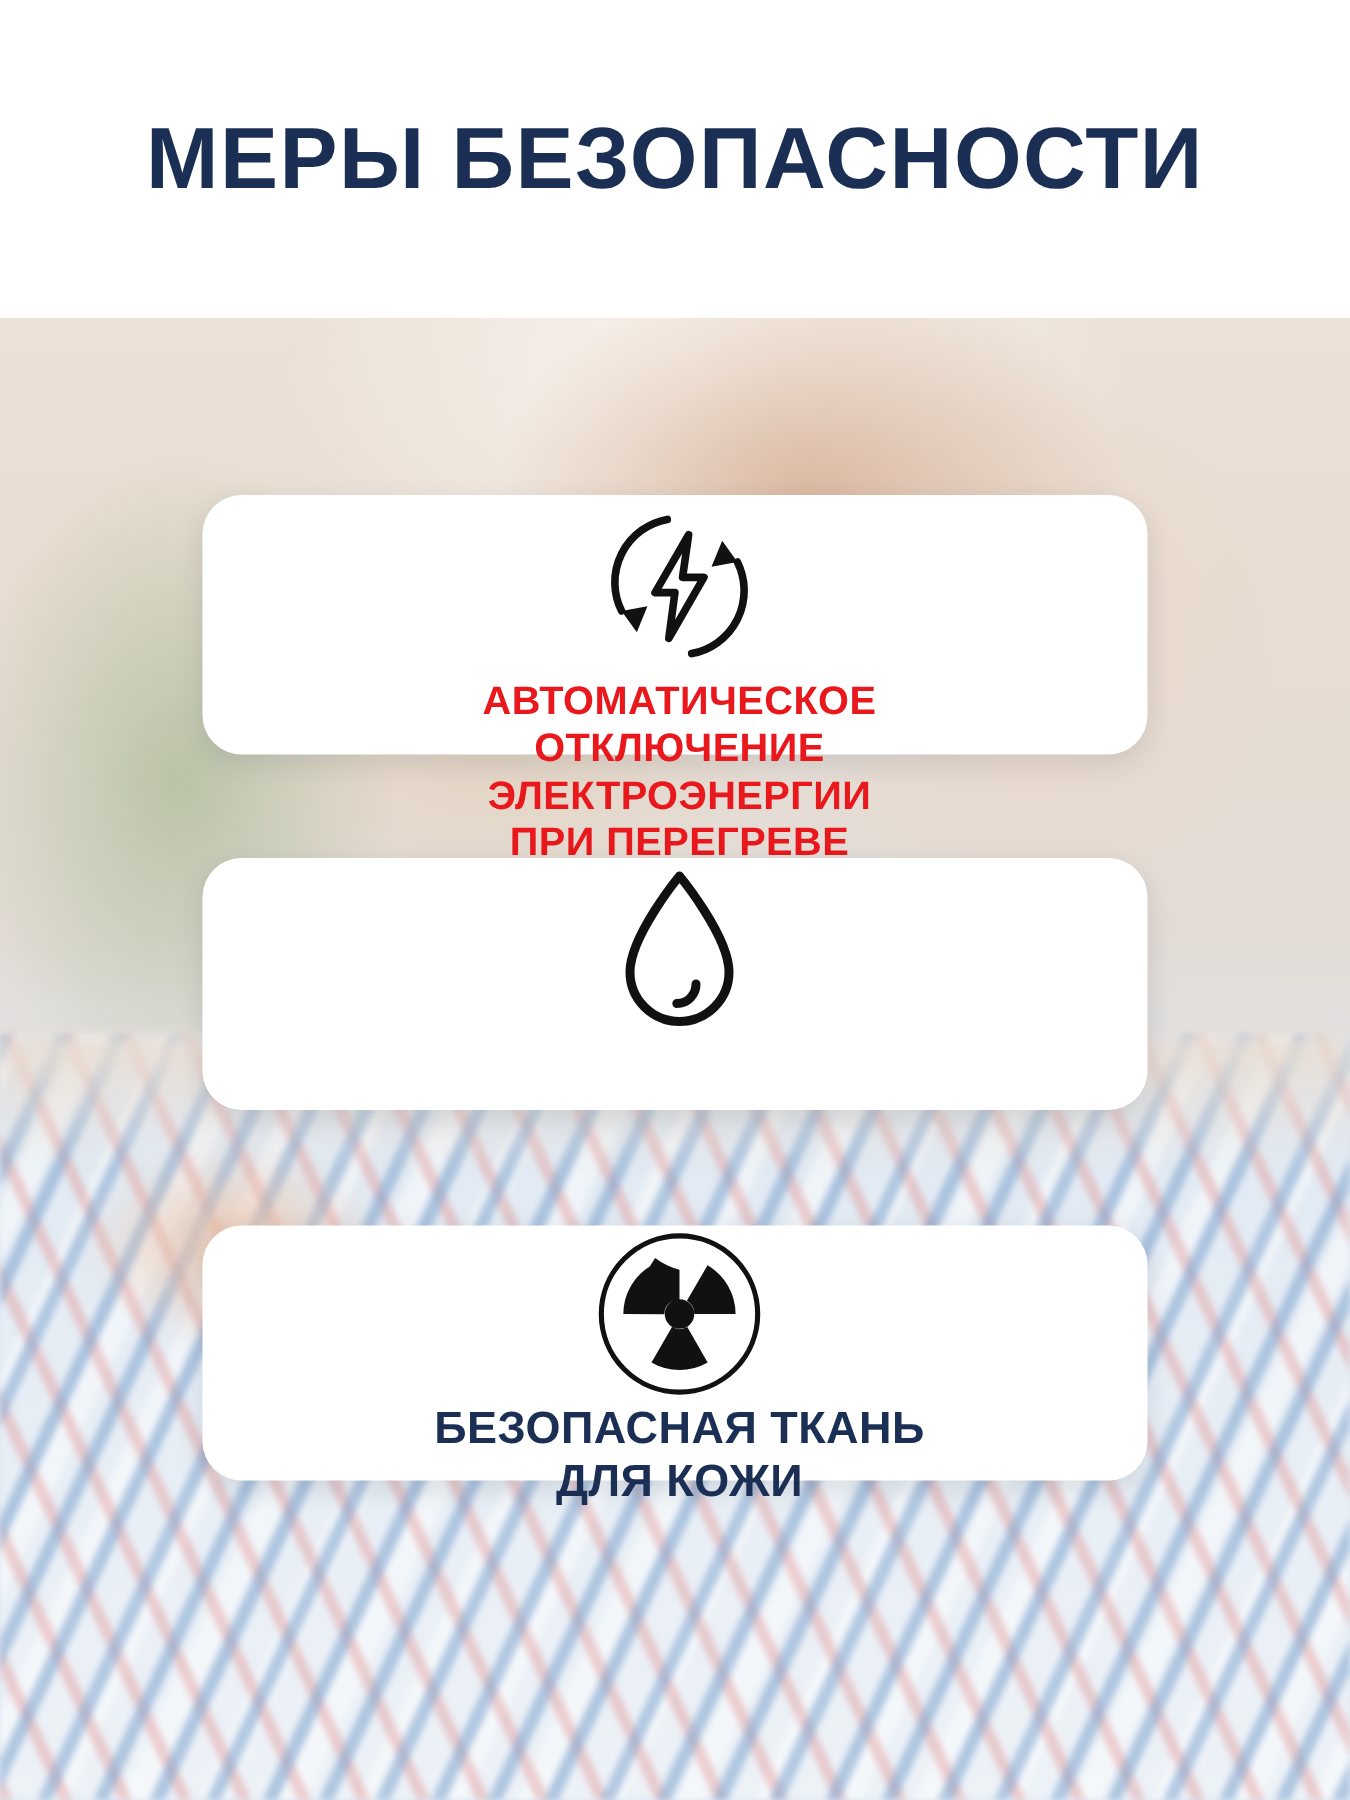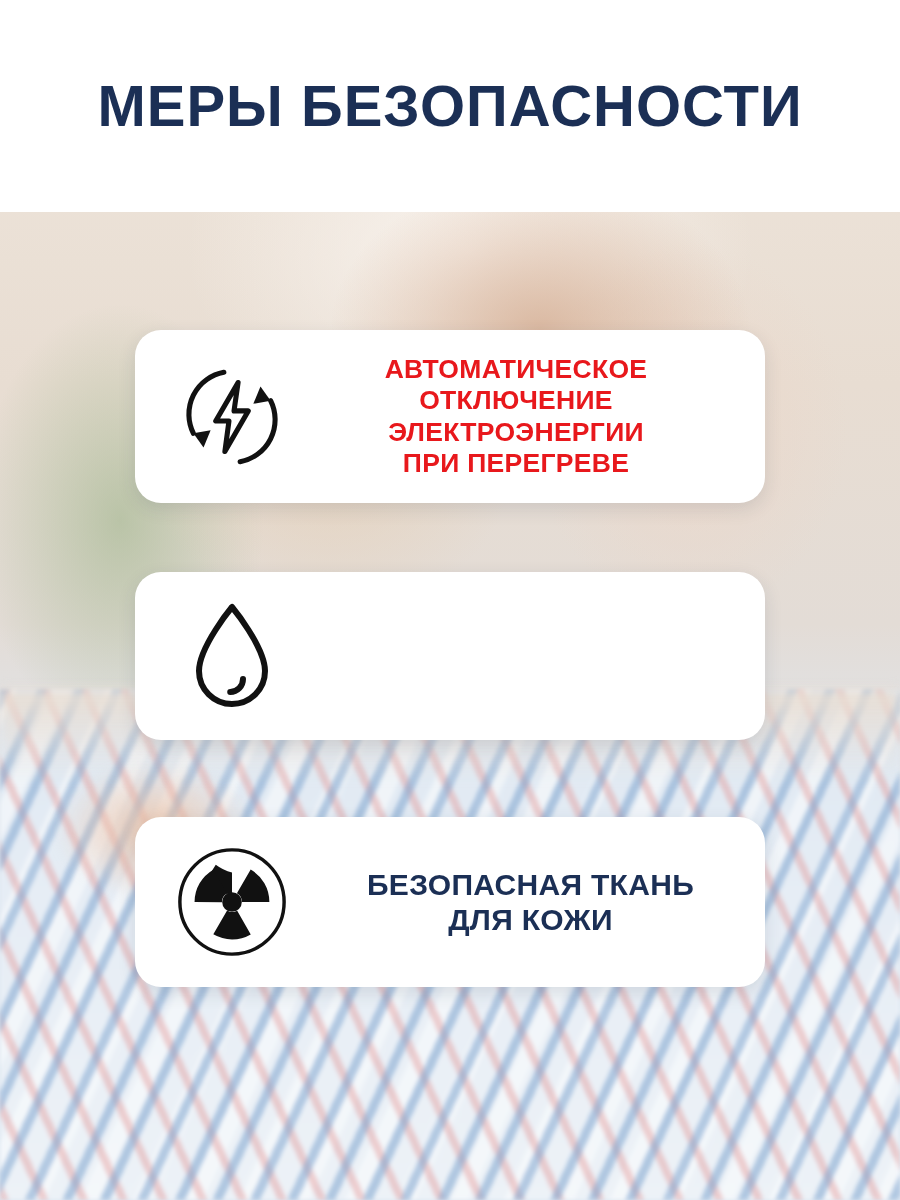--- a/index.html
+++ b/index.html
@@ -98,24 +98,25 @@
   .card {
     position: absolute;
     left: 135px;
     width: 630px;
     background: #ffffff;
     border-radius: 26px;
     box-shadow: 0 6px 18px rgba(40,55,80,0.13);
     display: flex;
     align-items: center;
     box-sizing: border-box;
+    flex-direction: column;
   }
   .card-1 { top: 118px;  height: 173px; padding: 0 28px 0 34px; }
   .card-2 { top: 360px;  height: 168px; padding: 0 28px 0 34px; }
-  .card-3 { top: 605px;  height: 170px; padding: 0 28px 0 34px; gap: 29px; }
+  .card-3 { top: 605px;  height: 170px; padding: 0 28px 0 34px; }
 
   .card-icon {
     flex: 0 0 auto;
     width: 126px;
     display: flex;
     align-items: center;
     justify-content: center;
   }
   .card-text {
     flex: 1 1 auto;

